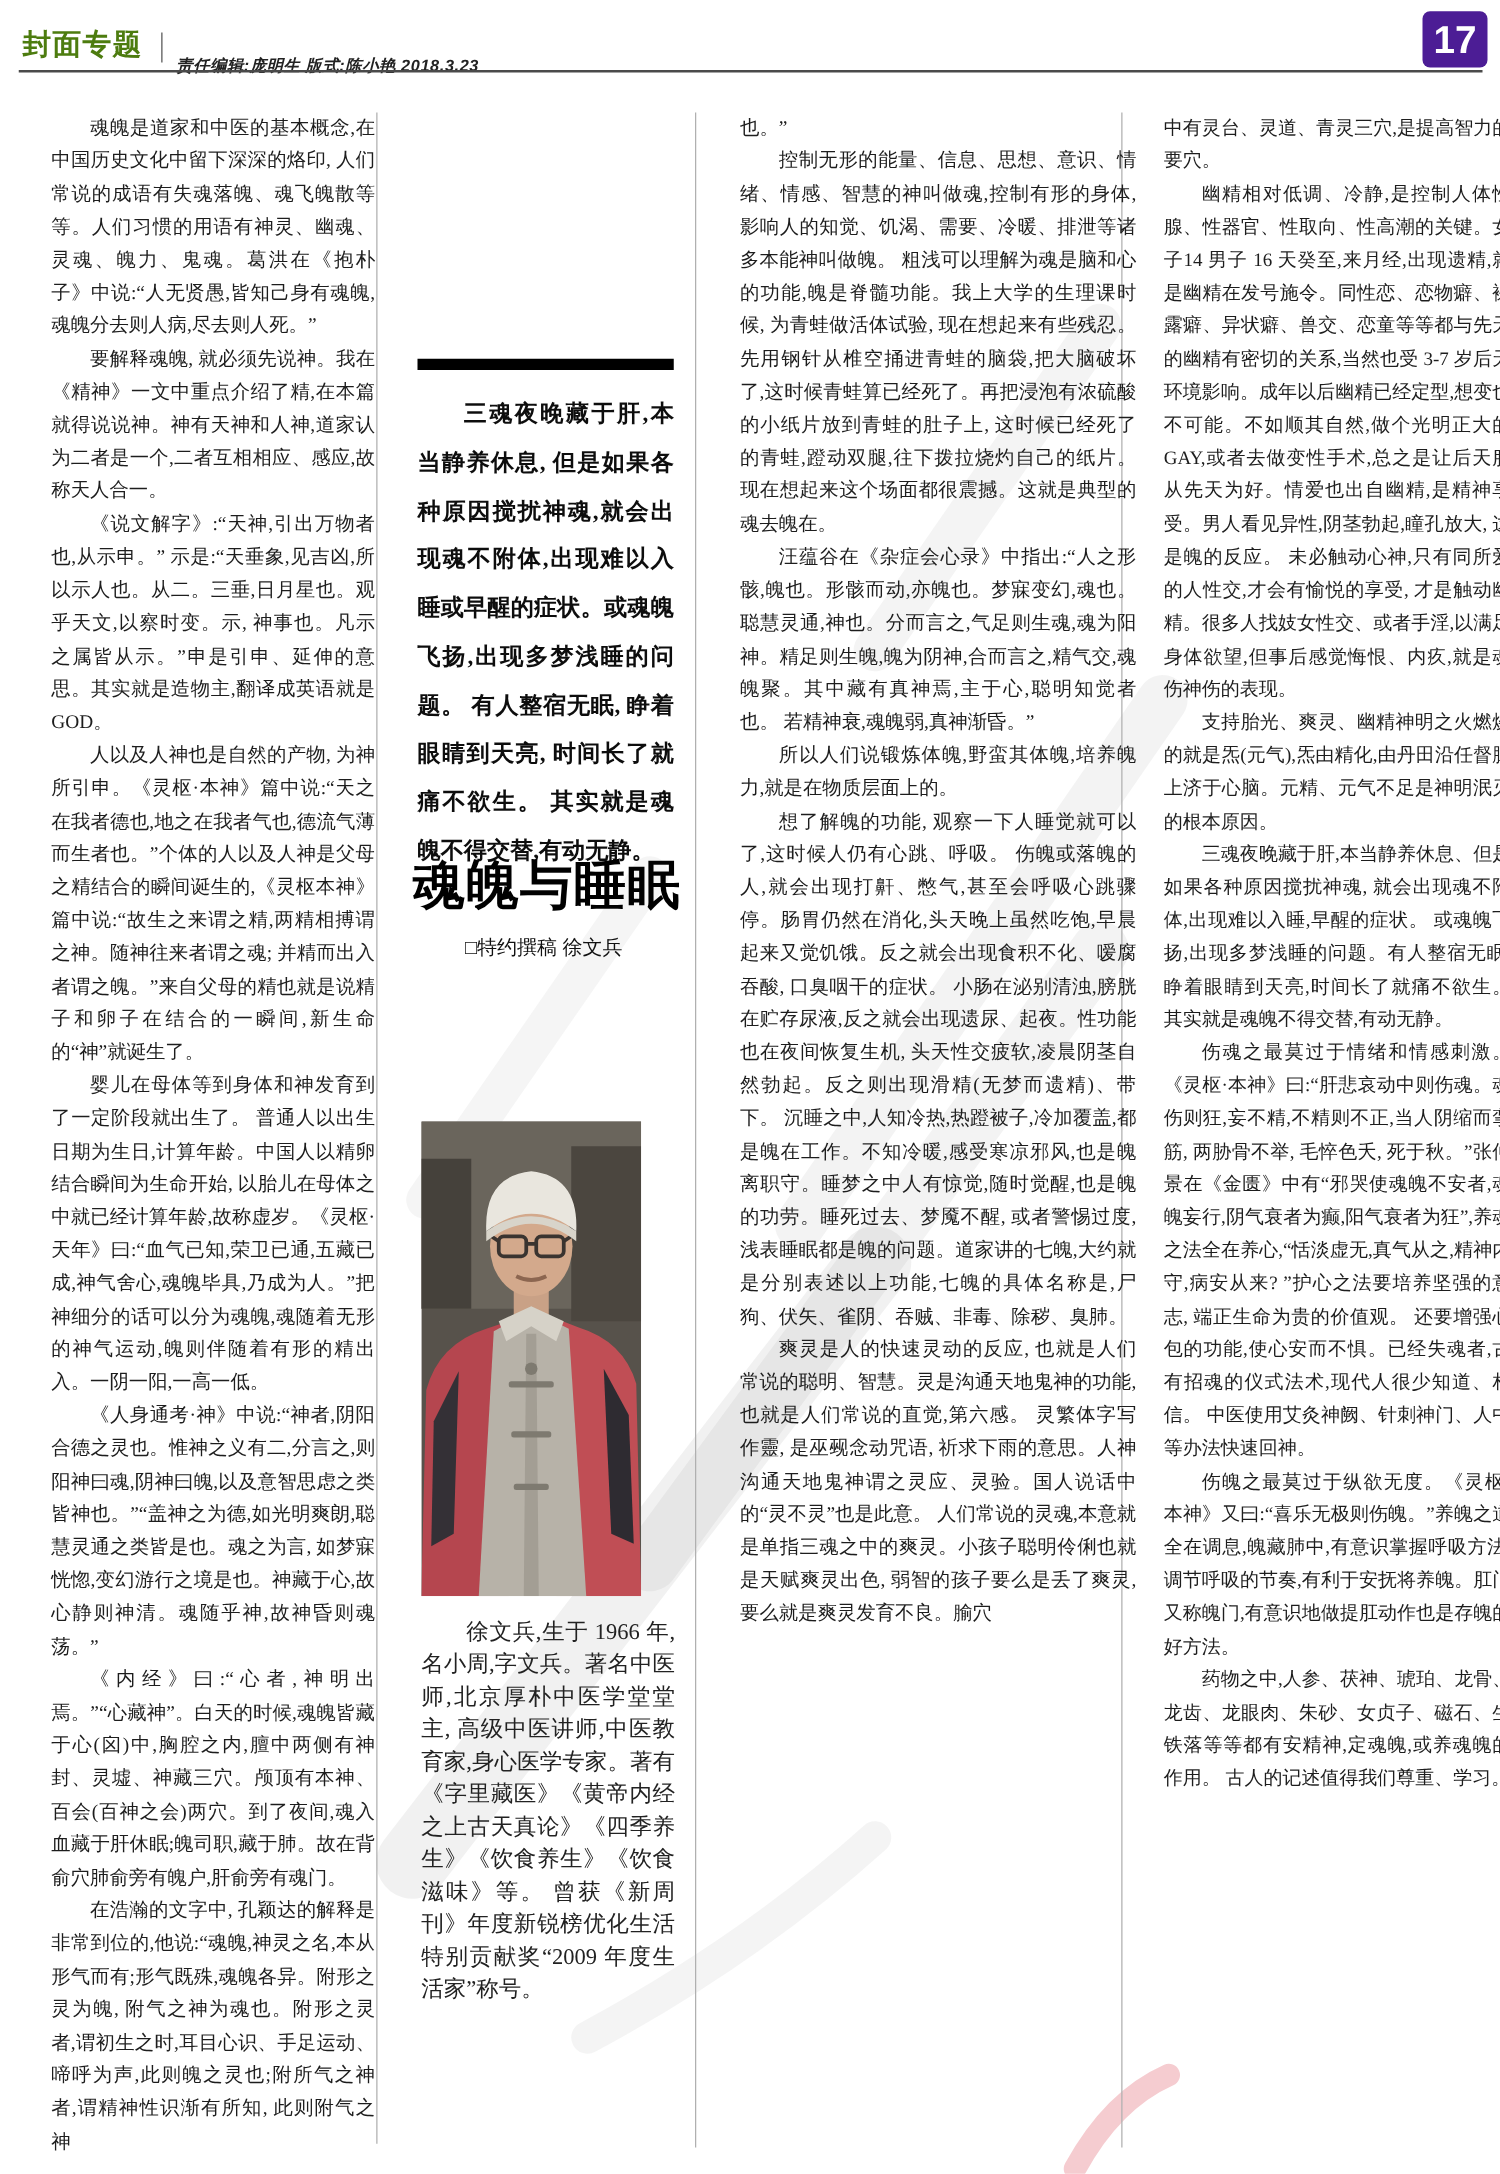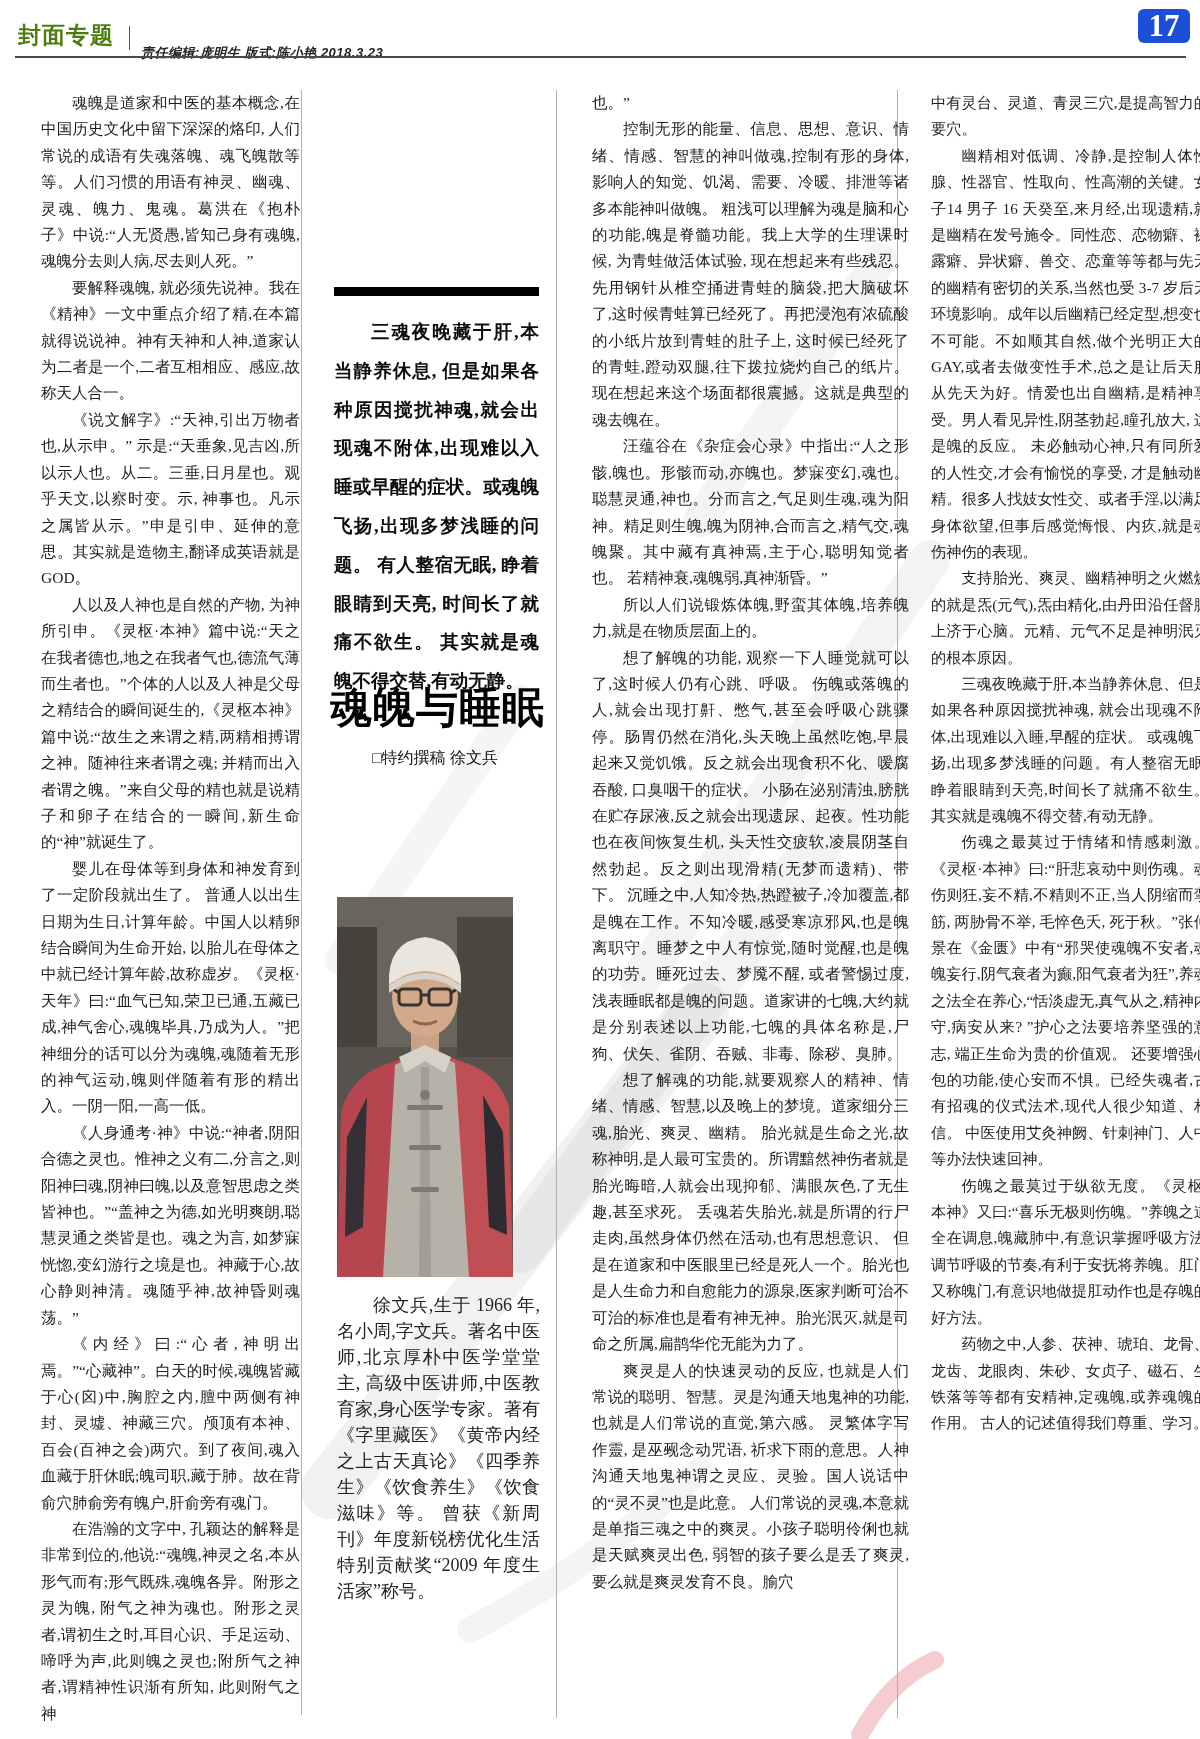--- a/index.html
+++ b/index.html
@@ -17,23 +17,23 @@
     position:absolute;left:129px;top:26px;width:1px;height:24px;background:#555;
   }
   .masthead-editors{
     position:absolute;left:141px;top:32px;font-size:13px;font-weight:bold;font-style:italic;
     font-family:"Liberation Sans","DejaVu Sans",sans-serif;color:#222;letter-spacing:.5px;margin-top:12px;
   }
   .header-rule{
     position:absolute;left:15px;top:56px;width:1171px;height:2px;background:#4a4a4a;
   }
   .page-number-box{
-    position:absolute;left:1138px;top:9px;width:52px;height:34px;border-radius:6px;
-    background:#1d4ed8;color:#fff;display:flex;align-items:center;justify-content:center;
-    font-family:Liberation Serif, serif;font-size:31px;font-weight:bold;
+    position:absolute;left:1138px;top:9px;width:52px;height:45px;border-radius:6px;
+    background:#4c1d95;color:#fff;display:flex;align-items:center;justify-content:center;
+    font-family:Liberation Sans, sans-serif;font-size:31px;font-weight:bold;
   }
   
   .vrule{position:absolute;top:90px;height:1625px;width:1px;background:#b0b0b0;}
   .vrule1{left:301px;}
   .vrule2{left:556px;height:1628px;}
   .vrule3{left:897px;height:1628px;}
   
   .col{
     position:absolute;top:90px;text-align:justify;
     font-size:15.5px;line-height:26.4px;color:#1d1d1d;margin-left:23px;
@@ -160,21 +160,20 @@
 </div>
 
 <div class="photo-caption">徐文兵,生于 1966 年,名小周,字文兵。著名中医师,北京厚朴中医学堂堂主, 高级中医讲师,中医教育家,身心医学专家。著有《字里藏医》《黄帝内经之上古天真论》《四季养生》《饮食养生》《饮食滋味》等。 曾获《新周刊》年度新锐榜优化生活特别贡献奖“2009 年度生活家”称号。</div>
 
 <div class="col col3">
   <p class="cont">也。”</p>
   <p>控制无形的能量、信息、思想、意识、情绪、情感、智慧的神叫做魂,控制有形的身体,影响人的知觉、饥渴、需要、冷暖、排泄等诸多本能神叫做魄。 粗浅可以理解为魂是脑和心的功能,魄是脊髓功能。我上大学的生理课时候, 为青蛙做活体试验, 现在想起来有些残忍。先用钢针从椎空捅进青蛙的脑袋,把大脑破坏了,这时候青蛙算已经死了。再把浸泡有浓硫酸的小纸片放到青蛙的肚子上, 这时候已经死了的青蛙,蹬动双腿,往下拨拉烧灼自己的纸片。现在想起来这个场面都很震撼。这就是典型的魂去魄在。</p>
   <p>汪蕴谷在《杂症会心录》中指出:“人之形骸,魄也。形骸而动,亦魄也。梦寐变幻,魂也。聪慧灵通,神也。分而言之,气足则生魂,魂为阳神。精足则生魄,魄为阴神,合而言之,精气交,魂魄聚。其中藏有真神焉,主于心,聪明知觉者也。 若精神衰,魂魄弱,真神渐昏。”</p>
   <p>所以人们说锻炼体魄,野蛮其体魄,培养魄力,就是在物质层面上的。</p>
   <p>想了解魄的功能, 观察一下人睡觉就可以了,这时候人仍有心跳、呼吸。 伤魄或落魄的人,就会出现打鼾、憋气,甚至会呼吸心跳骤停。肠胃仍然在消化,头天晚上虽然吃饱,早晨起来又觉饥饿。反之就会出现食积不化、嗳腐吞酸, 口臭咽干的症状。 小肠在泌别清浊,膀胱在贮存尿液,反之就会出现遗尿、起夜。性功能也在夜间恢复生机, 头天性交疲软,凌晨阴茎自然勃起。反之则出现滑精(无梦而遗精)、带下。 沉睡之中,人知冷热,热蹬被子,冷加覆盖,都是魄在工作。不知冷暖,感受寒凉邪风,也是魄离职守。睡梦之中人有惊觉,随时觉醒,也是魄的功劳。睡死过去、梦魇不醒, 或者警惕过度, 浅表睡眠都是魄的问题。道家讲的七魄,大约就是分别表述以上功能,七魄的具体名称是,尸狗、伏矢、雀阴、吞贼、非毒、除秽、臭肺。</p>
-  <p>想了解魂的功能,就要观察人的精神、情绪、情感、智慧,以及晚上的梦境。道家细分三魂,胎光、爽灵、幽精。 胎光就是生命之光,故称神明,是人最可宝贵的。所谓黯然神伤者就是胎光晦暗,人就会出现抑郁、满眼灰色,了无生趣,甚至求死。 丢魂若失胎光,就是所谓的行尸走肉,虽然身体仍然在活动,也有思想意识、 但是在道家和中医眼里已经是死人一个。胎光也是人生命力和自愈能力的源泉,医家判断可治不可治的标准也是看有神无神。胎光泯灭,就是司命之所属,扁鹊华佗无能为力了。</p>
   <p>爽灵是人的快速灵动的反应, 也就是人们常说的聪明、智慧。灵是沟通天地鬼神的功能,也就是人们常说的直觉,第六感。 灵繁体字写作靈, 是巫觋念动咒语, 祈求下雨的意思。人神沟通天地鬼神谓之灵应、灵验。国人说话中的“灵不灵”也是此意。 人们常说的灵魂,本意就是单指三魂之中的爽灵。小孩子聪明伶俐也就是天赋爽灵出色, 弱智的孩子要么是丢了爽灵,要么就是爽灵发育不良。腧穴</p>
 </div>
 
 <div class="col col4">
   <p class="cont">中有灵台、灵道、青灵三穴,是提高智力的要穴。</p>
   <p>幽精相对低调、冷静,是控制人体性腺、性器官、性取向、性高潮的关键。女子14 男子 16 天癸至,来月经,出现遗精,就是幽精在发号施令。同性恋、恋物癖、裸露癖、异状癖、兽交、恋童等等都与先天的幽精有密切的关系,当然也受 3-7 岁后天环境影响。成年以后幽精已经定型,想变也不可能。不如顺其自然,做个光明正大的 GAY,或者去做变性手术,总之是让后天服从先天为好。情爱也出自幽精,是精神享受。男人看见异性,阴茎勃起,瞳孔放大, 这是魄的反应。 未必触动心神,只有同所爱的人性交,才会有愉悦的享受, 才是触动幽精。很多人找妓女性交、或者手淫,以满足身体欲望,但事后感觉悔恨、内疚,就是魂伤神伤的表现。</p>
   <p>支持胎光、爽灵、幽精神明之火燃烧的就是炁(元气),炁由精化,由丹田沿任督脉上济于心脑。元精、元气不足是神明泯灭的根本原因。</p>
   <p>三魂夜晚藏于肝,本当静养休息、但是如果各种原因搅扰神魂, 就会出现魂不附体,出现难以入睡,早醒的症状。 或魂魄飞扬,出现多梦浅睡的问题。有人整宿无眠,睁着眼睛到天亮,时间长了就痛不欲生。 其实就是魂魄不得交替,有动无静。</p>
   <p>伤魂之最莫过于情绪和情感刺激。《灵枢·本神》曰:“肝悲哀动中则伤魂。魂伤则狂,妄不精,不精则不正,当人阴缩而挛筋, 两胁骨不举, 毛悴色夭, 死于秋。”张仲景在《金匮》中有“邪哭使魂魄不安者,魂魄妄行,阴气衰者为癫,阳气衰者为狂”,养魂之法全在养心,“恬淡虚无,真气从之,精神内守,病安从来? ”护心之法要培养坚强的意志, 端正生命为贵的价值观。 还要增强心包的功能,使心安而不惧。已经失魂者,古有招魂的仪式法术,现代人很少知道、相信。 中医使用艾灸神阙、针刺神门、人中等办法快速回神。</p>
   <p>伤魄之最莫过于纵欲无度。《灵枢·本神》又曰:“喜乐无极则伤魄。”养魄之道全在调息,魄藏肺中,有意识掌握呼吸方法,调节呼吸的节奏,有利于安抚将养魄。肛门又称魄门,有意识地做提肛动作也是存魄的好方法。</p>

